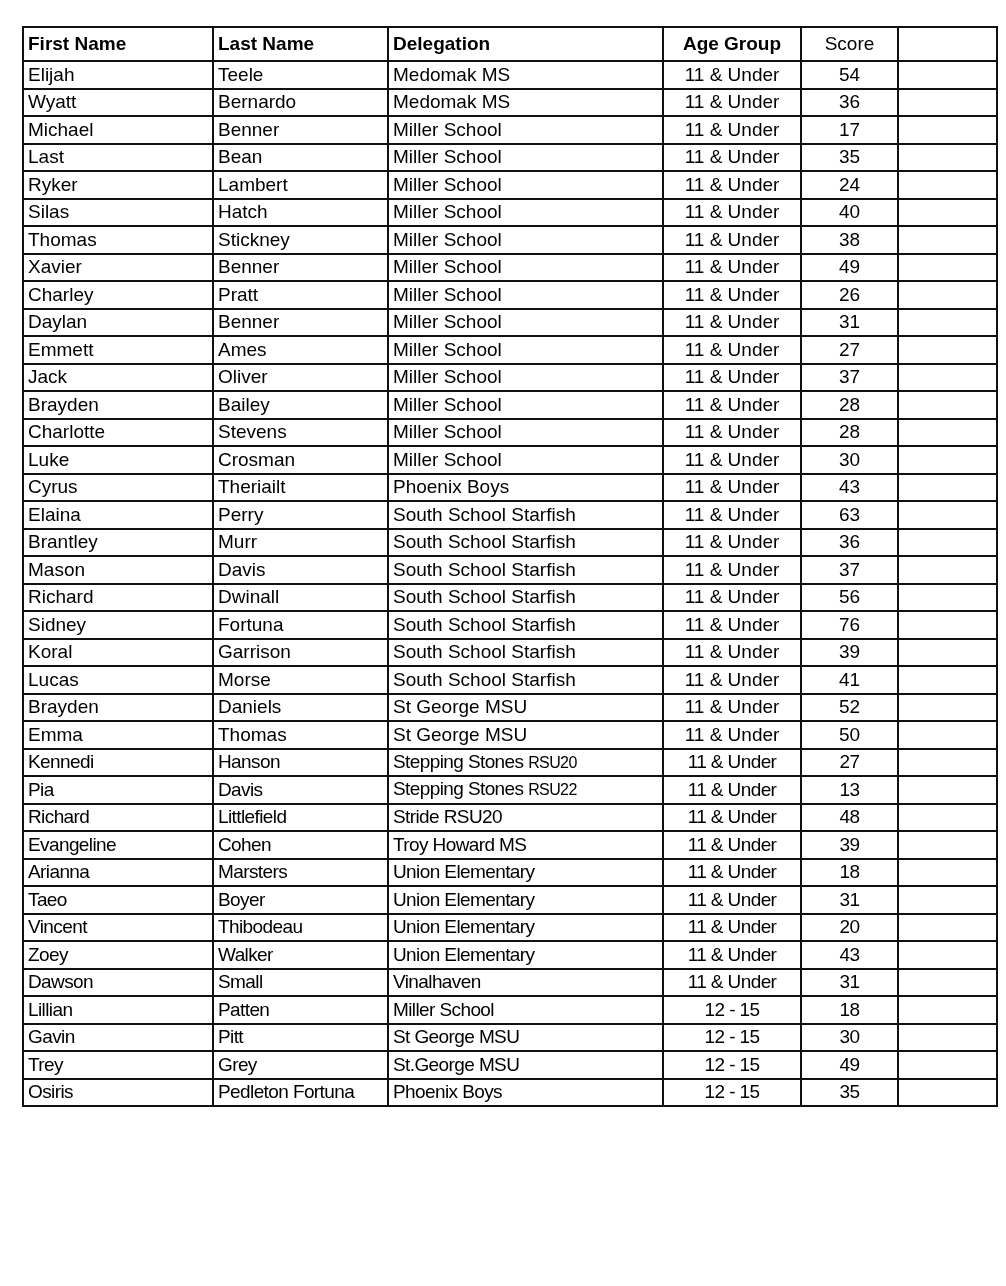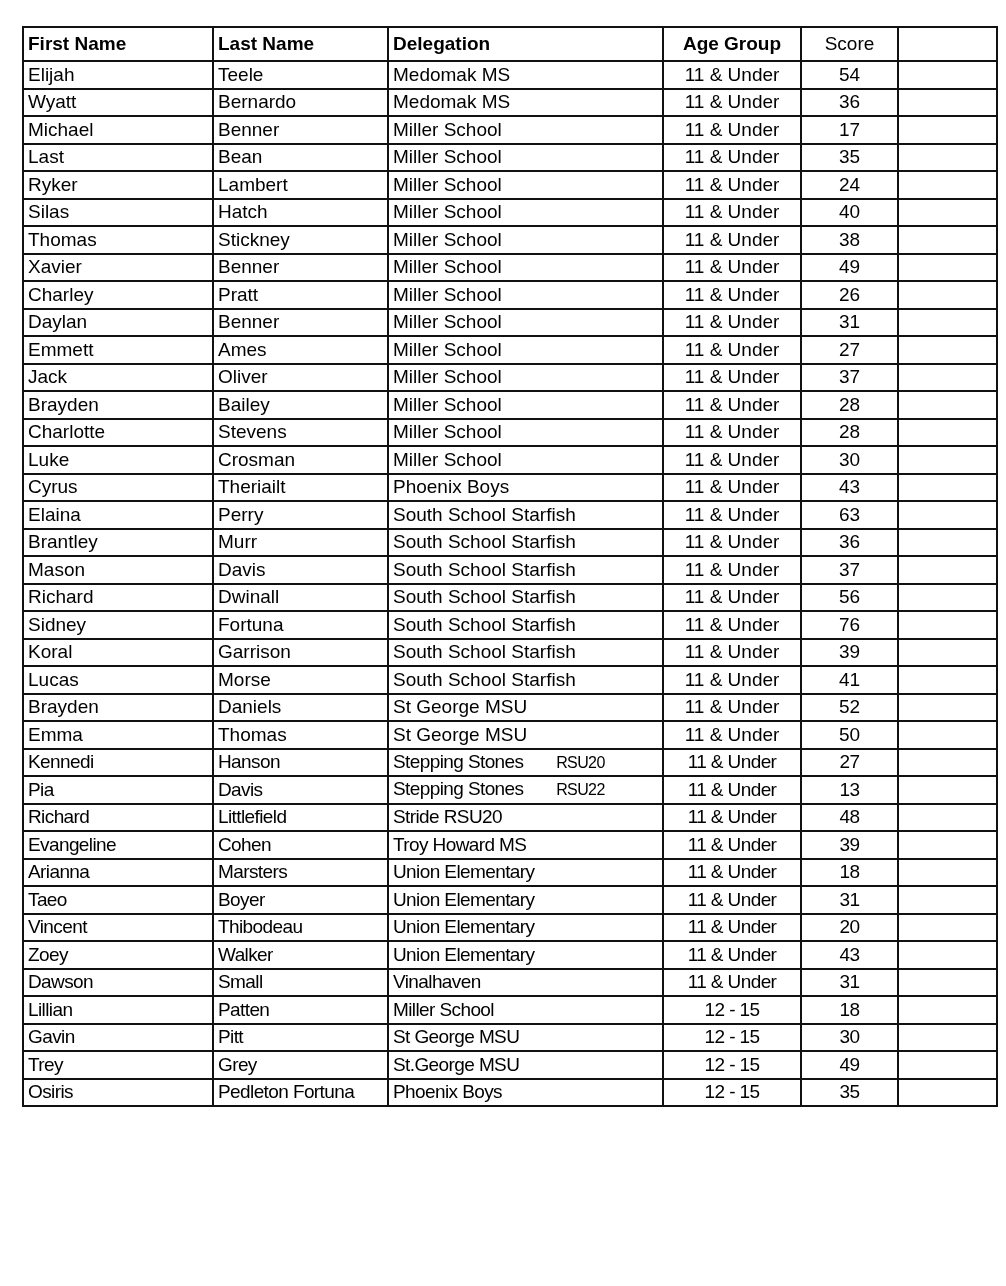--- a/index.html
+++ b/index.html
@@ -30,21 +30,21 @@
     vertical-align: middle;
   }
   table.roster th {
     height: 32px;
     text-align: left;
     font-weight: bold;
   }
   table.roster th.center, table.roster td.center { text-align: center; }
   table.roster th.normal { font-weight: normal; margin-left: 35px; }
   table.roster tr.condensed td { letter-spacing: -0.6px; }
-  .sfx { font-size: 16px; margin-left: 28px; }
+  .sfx { font-size: 16px; }
 </style>
 </head>
 <body>
 
 <table class="roster">
   <colgroup>
     <col class="c1">
       <col class="c2">
       <col class="c3">
       <col class="c4">

